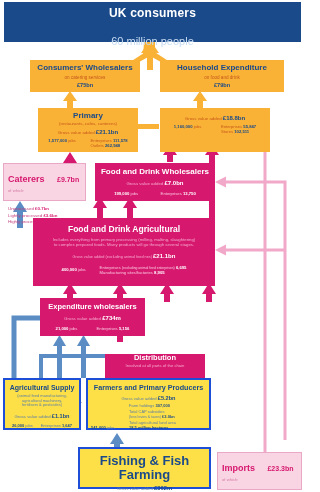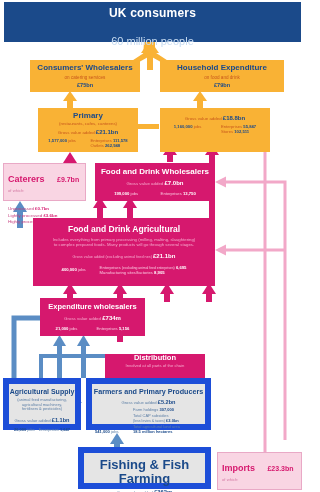--- a/index.html
+++ b/index.html
@@ -44,21 +44,21 @@
 
   
   .trade{background:#f9d5e3;border:1px solid #e9a9c6;color:#d6186e;text-align:left;}
   .trade .ttl{font-size:9px;font-weight:bold;color:#d6186e;display:inline-block;}
   .trade .bigval{font-size:7px;font-weight:bold;color:#d6186e;display:inline-block;margin-left:8px;}
   .trade .ofwhich{font-size:4.2px;color:#d47ba4;display:inline-block;vertical-align:top;width:24px;}
   .trade .lines{display:inline-block;font-size:4.4px;color:#c43b7c;line-height:1.5;}
   .trade .lines b{color:#d6186e;}
 
   
-  .blue{background:#e5e5e5;border:6px solid #1d4ed8;color:#1b4a8a;}
+  .blue{background:#fde047;border:2px solid #1d4ed8;color:#1b4a8a;}
   .blue .ttl{color:#1b4a8a;}
   .blue .sub{color:#5d7fa6;}
   .blue .gva{color:#5d7fa6;}
   .blue .gva b{color:#1b4a8a;}
   .blue .stats{color:#5d7fa6;}
   .blue .stats b{color:#1b4a8a;}
 
   svg#wires{position:absolute;left:0;top:0;width:305px;height:492px;pointer-events:none;}
 </style>
 </head>

